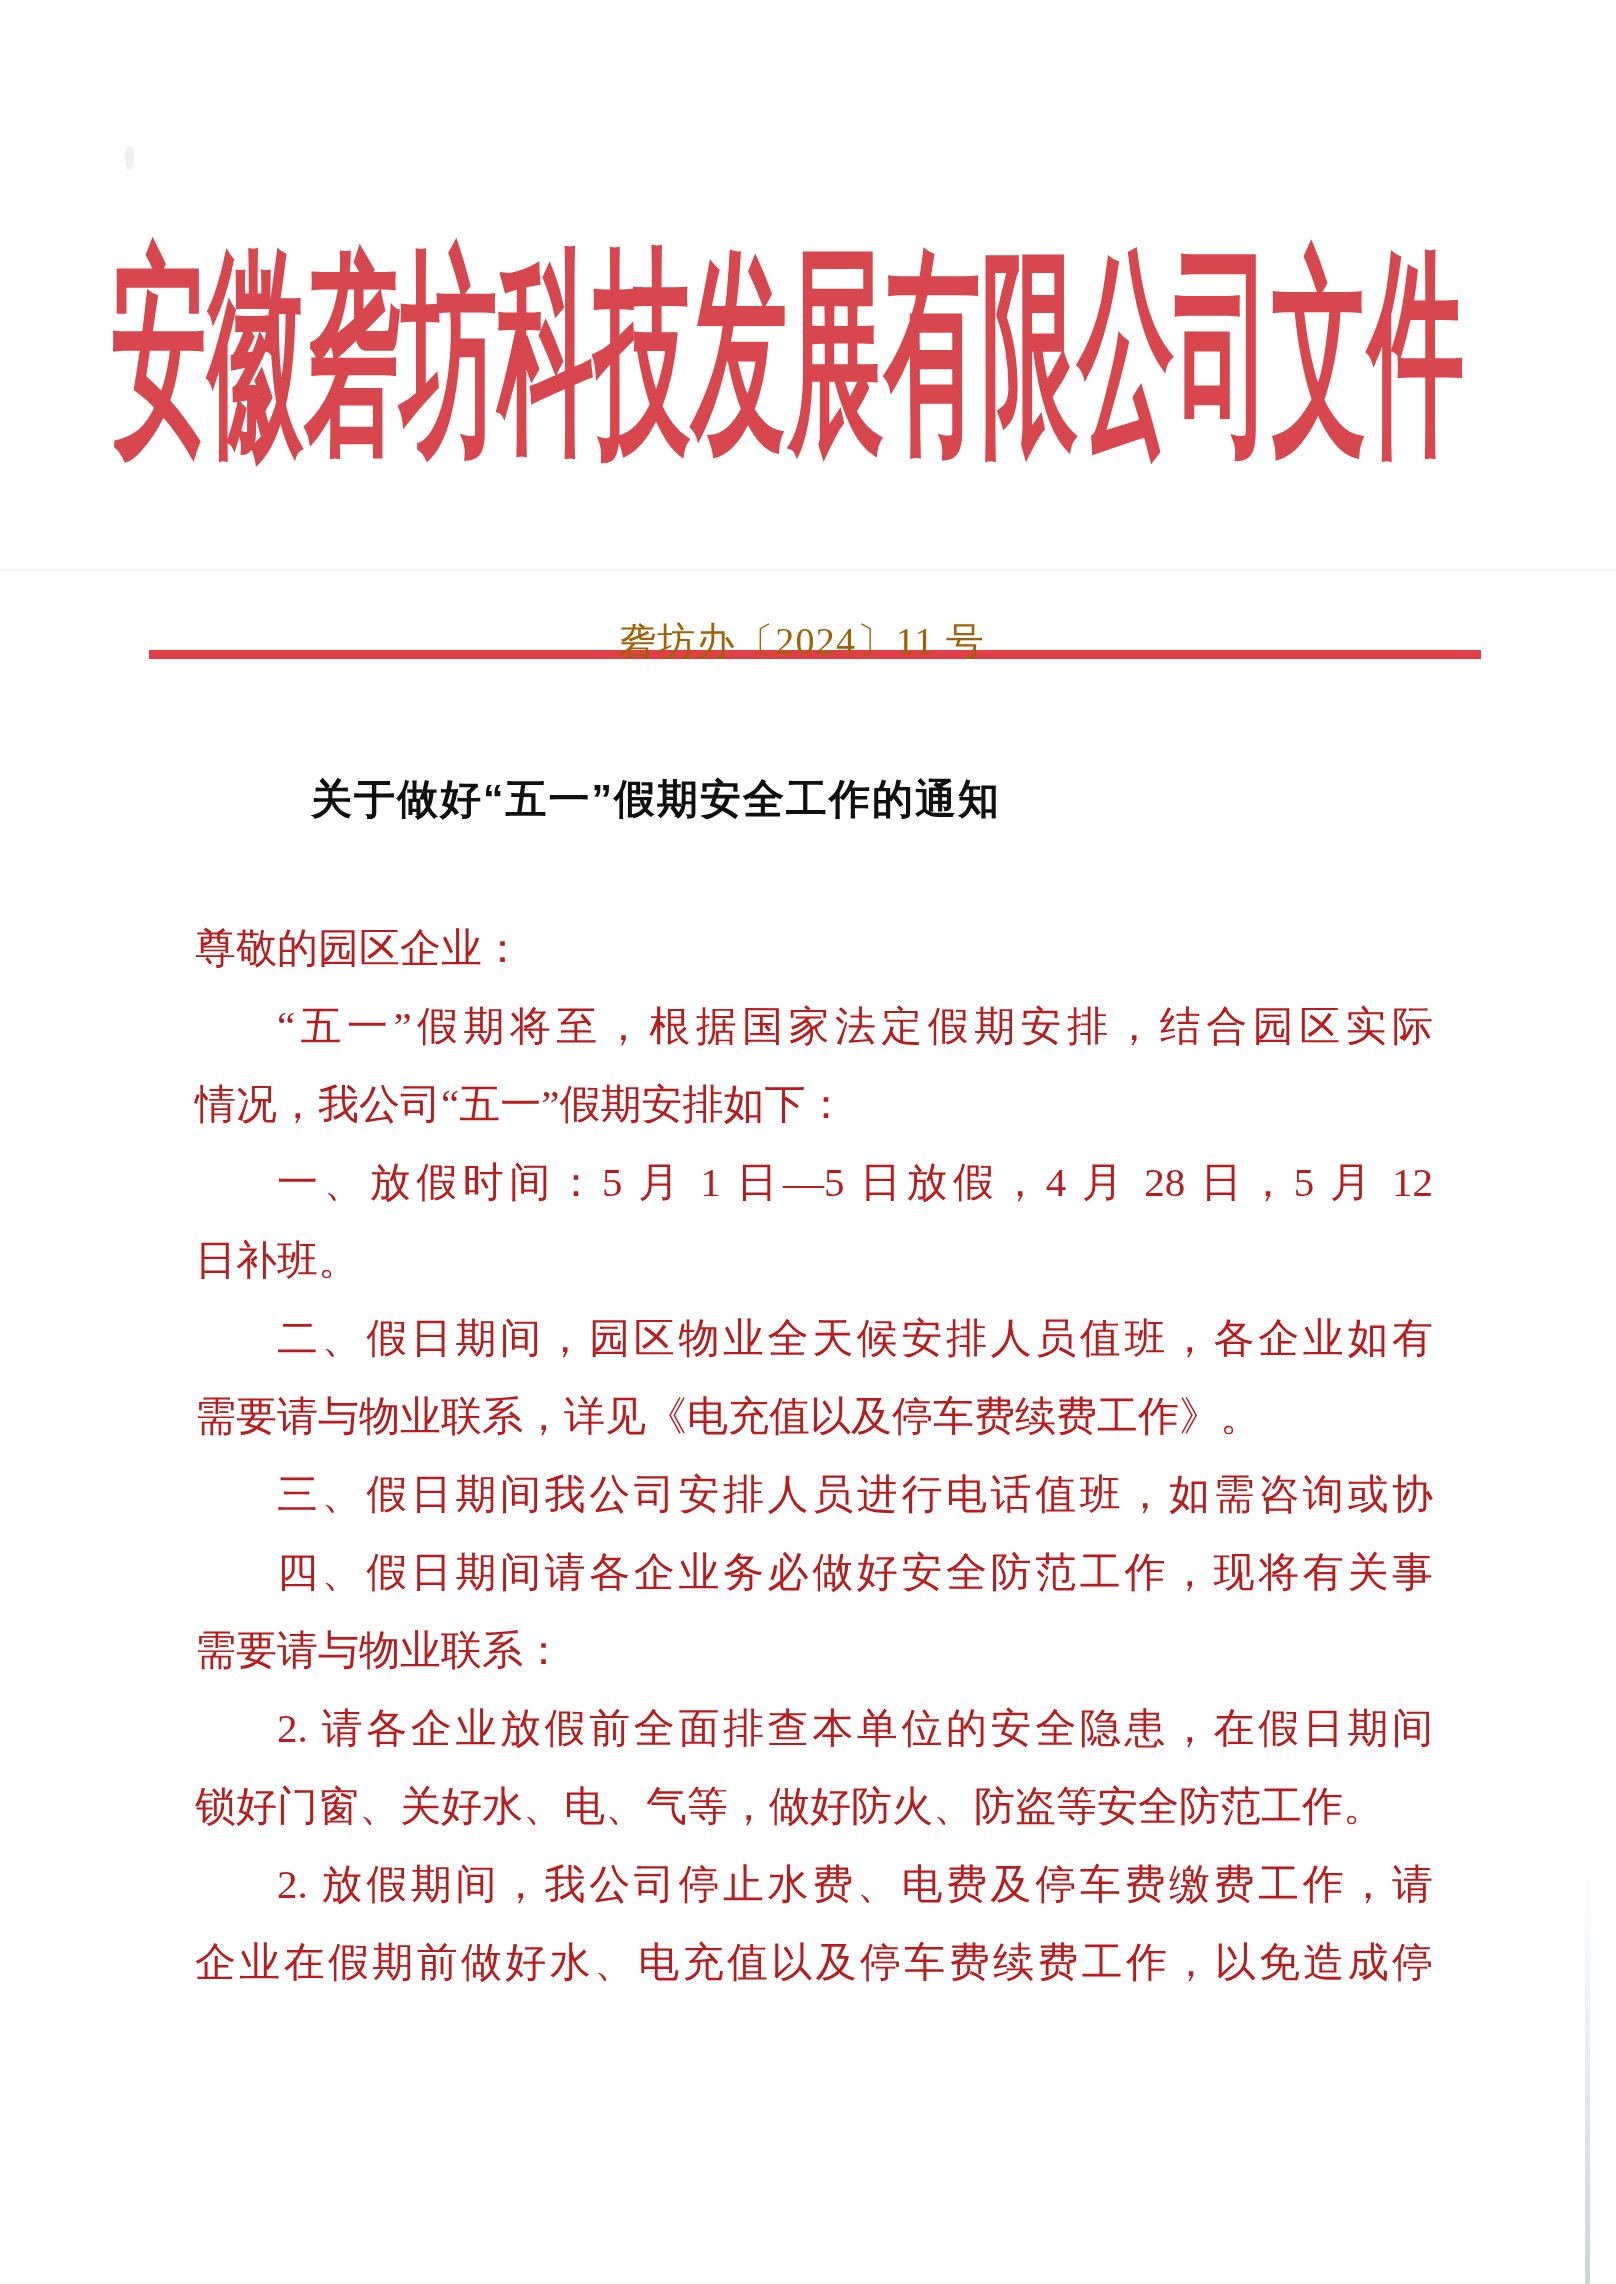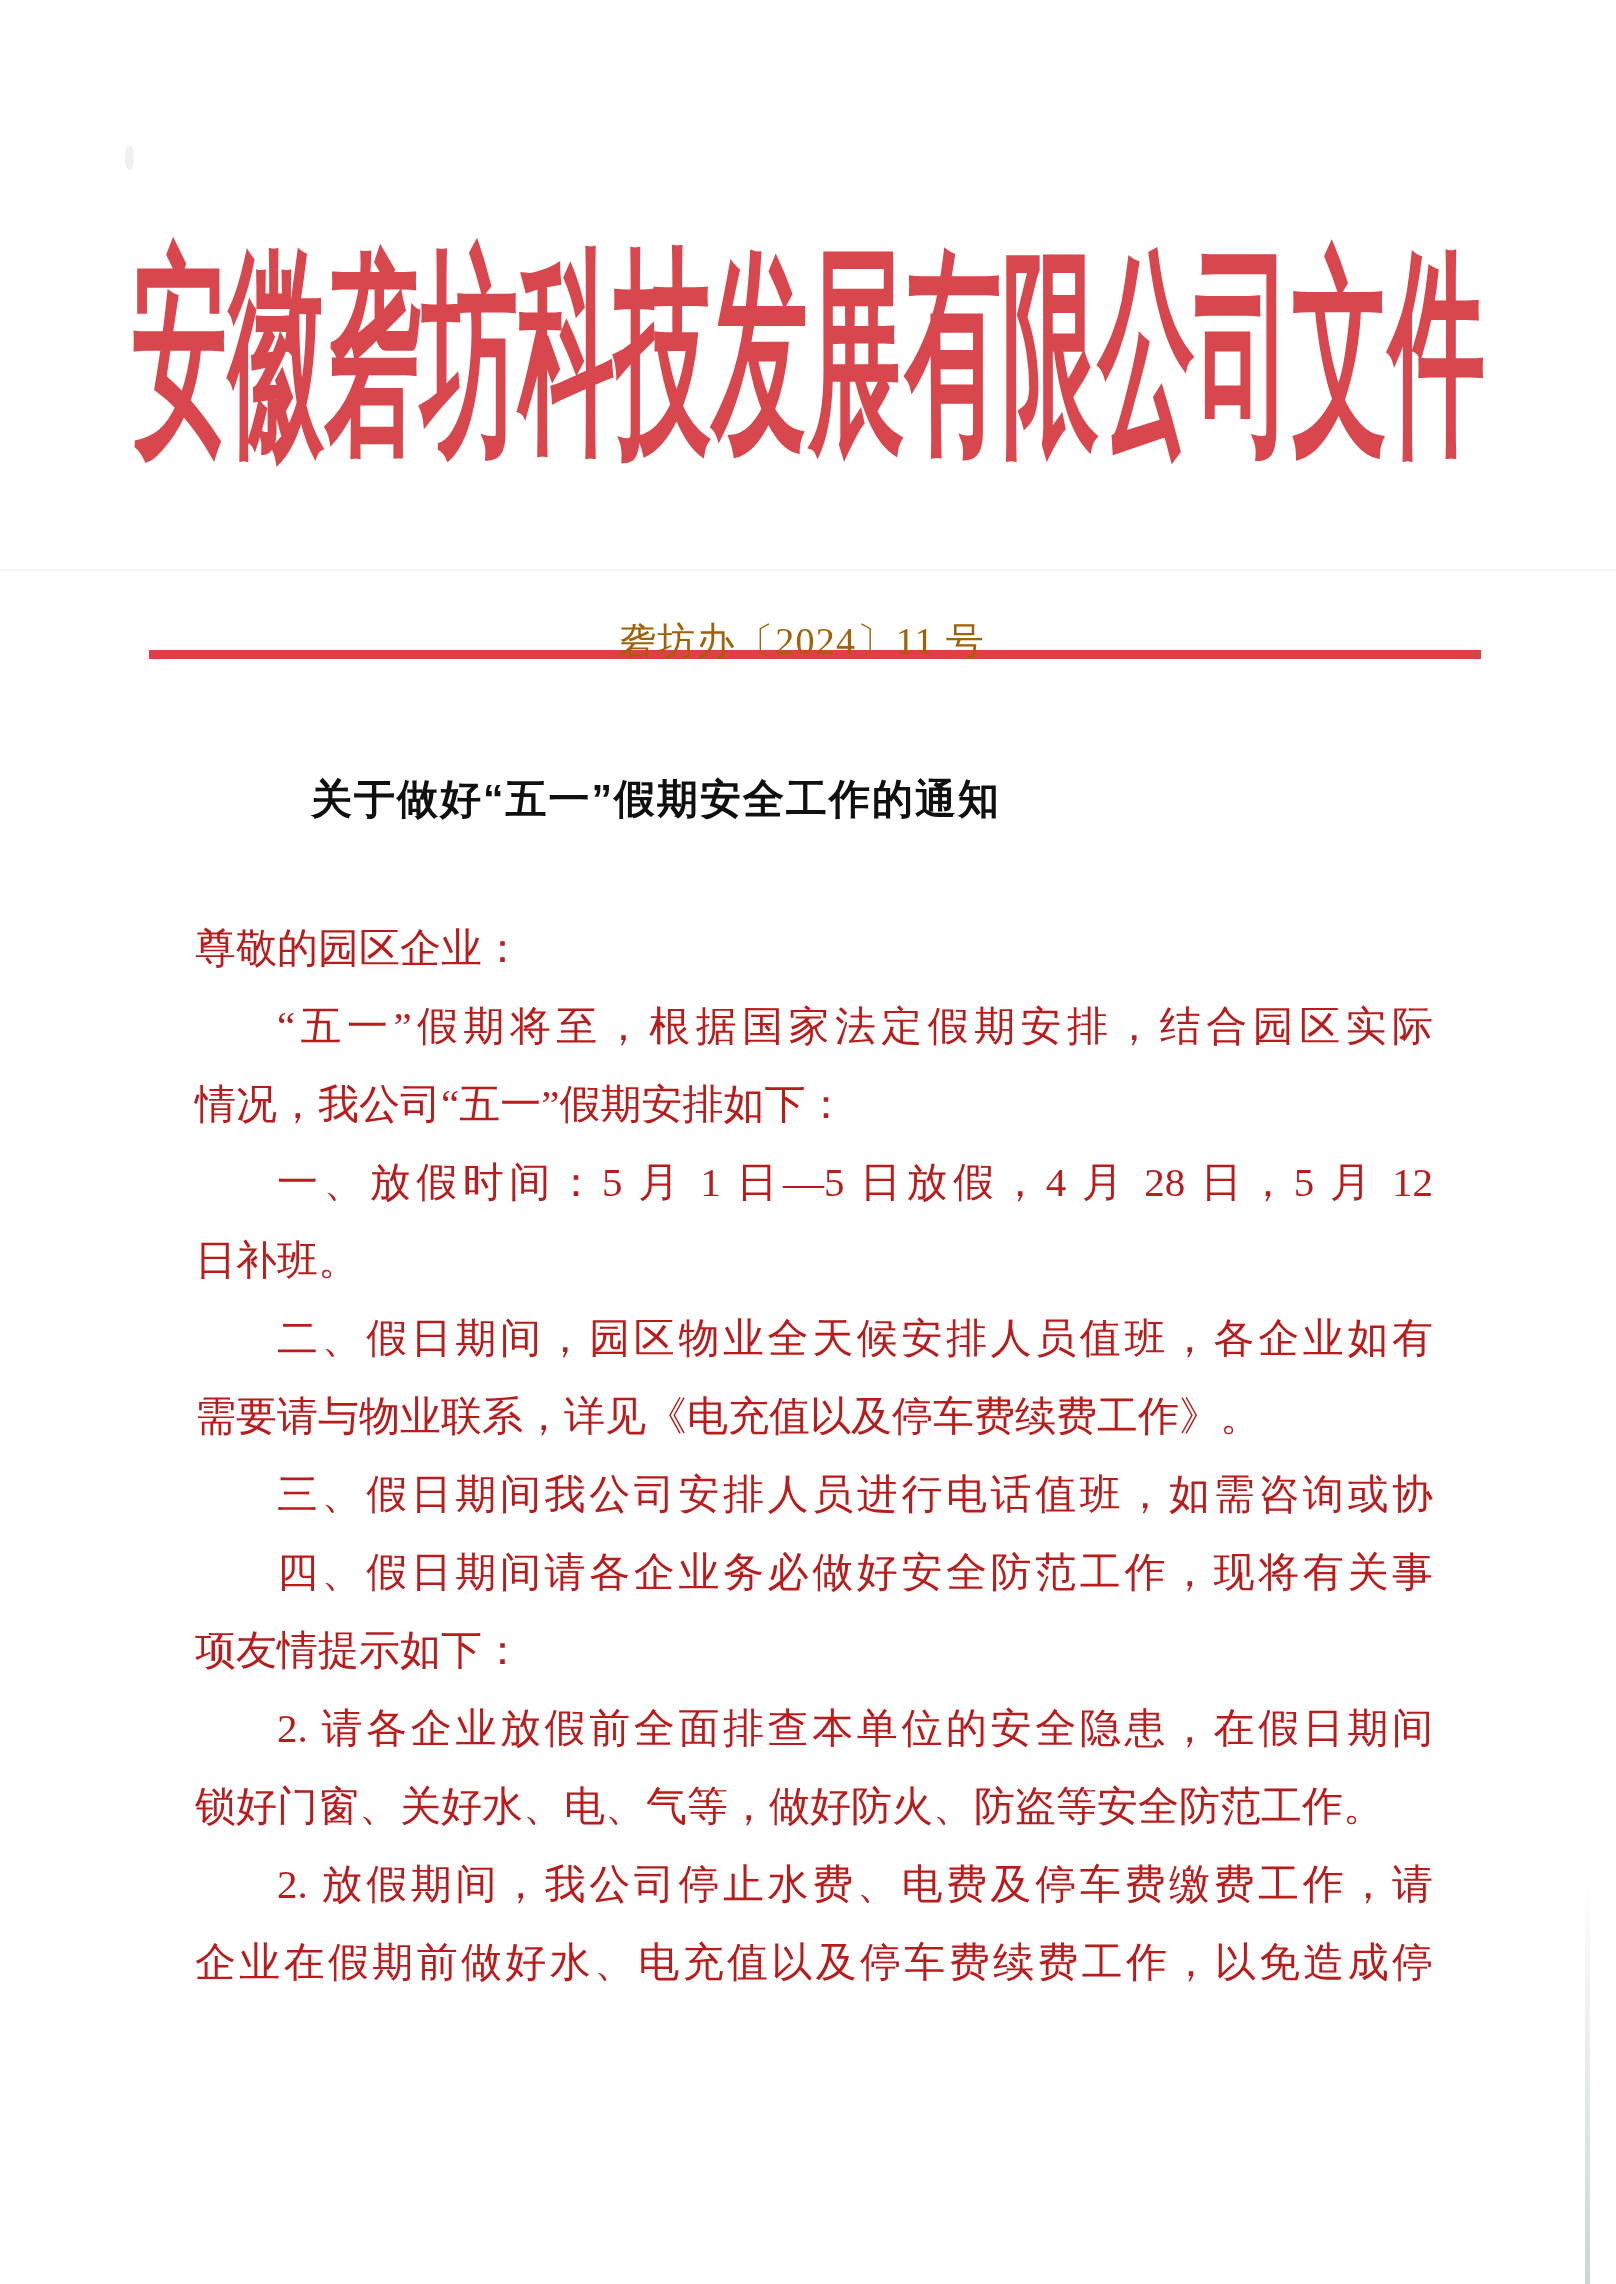--- a/index.html
+++ b/index.html
@@ -19,21 +19,20 @@
 
   
   .banner {
     position: absolute;
     left: 111px;
     top: 246px;
     width: 1395px;
     height: 224px;
     display: flex;
     align-items: center;
-    justify-content: center;
   }
   .banner-text {
     display: inline-block;
     font-size: 96px;
     font-weight: 700;
     letter-spacing: 0.7px;
     white-space: nowrap;
     color: var(--banner-red, #d8474d);
     transform: scale(1, 2.30);
     transform-origin: center center;
@@ -150,21 +149,21 @@
   <div class="body-block" id="body-lines">
       <div class="line">尊敬的园区企业：</div>
       <div class="line indent fill">“五一”假期将至，根据国家法定假期安排，结合园区实际</div>
       <div class="line">情况，我公司“五一”假期安排如下：</div>
       <div class="line indent fill">一、放假时间：5 月 1 日—5 日放假，4 月 28 日，5 月 12</div>
       <div class="line">日补班。</div>
       <div class="line indent fill">二、假日期间，园区物业全天候安排人员值班，各企业如有</div>
       <div class="line">需要请与物业联系，详见《电充值以及停车费续费工作》。</div>
       <div class="line indent fill">三、假日期间我公司安排人员进行电话值班，如需咨询或协</div>
       <div class="line indent fill">四、假日期间请各企业务必做好安全防范工作，现将有关事</div>
-      <div class="line">项友情提示如下：</div>
+      <div class="line">需要请与物业联系：</div>
       <div class="line indent fill">2. 请各企业放假前全面排查本单位的安全隐患，在假日期间</div>
       <div class="line">锁好门窗、关好水、电、气等，做好防火、防盗等安全防范工作。</div>
       <div class="line indent fill">2. 放假期间，我公司停止水费、电费及停车费缴费工作，请</div>
       <div class="line fill">企业在假期前做好水、电充值以及停车费续费工作，以免造成停</div>
     </div>
 
   <div class="scan-band"></div>
   <div class="scan-edge-right"></div>
   <div class="scan-speck"></div>
 

